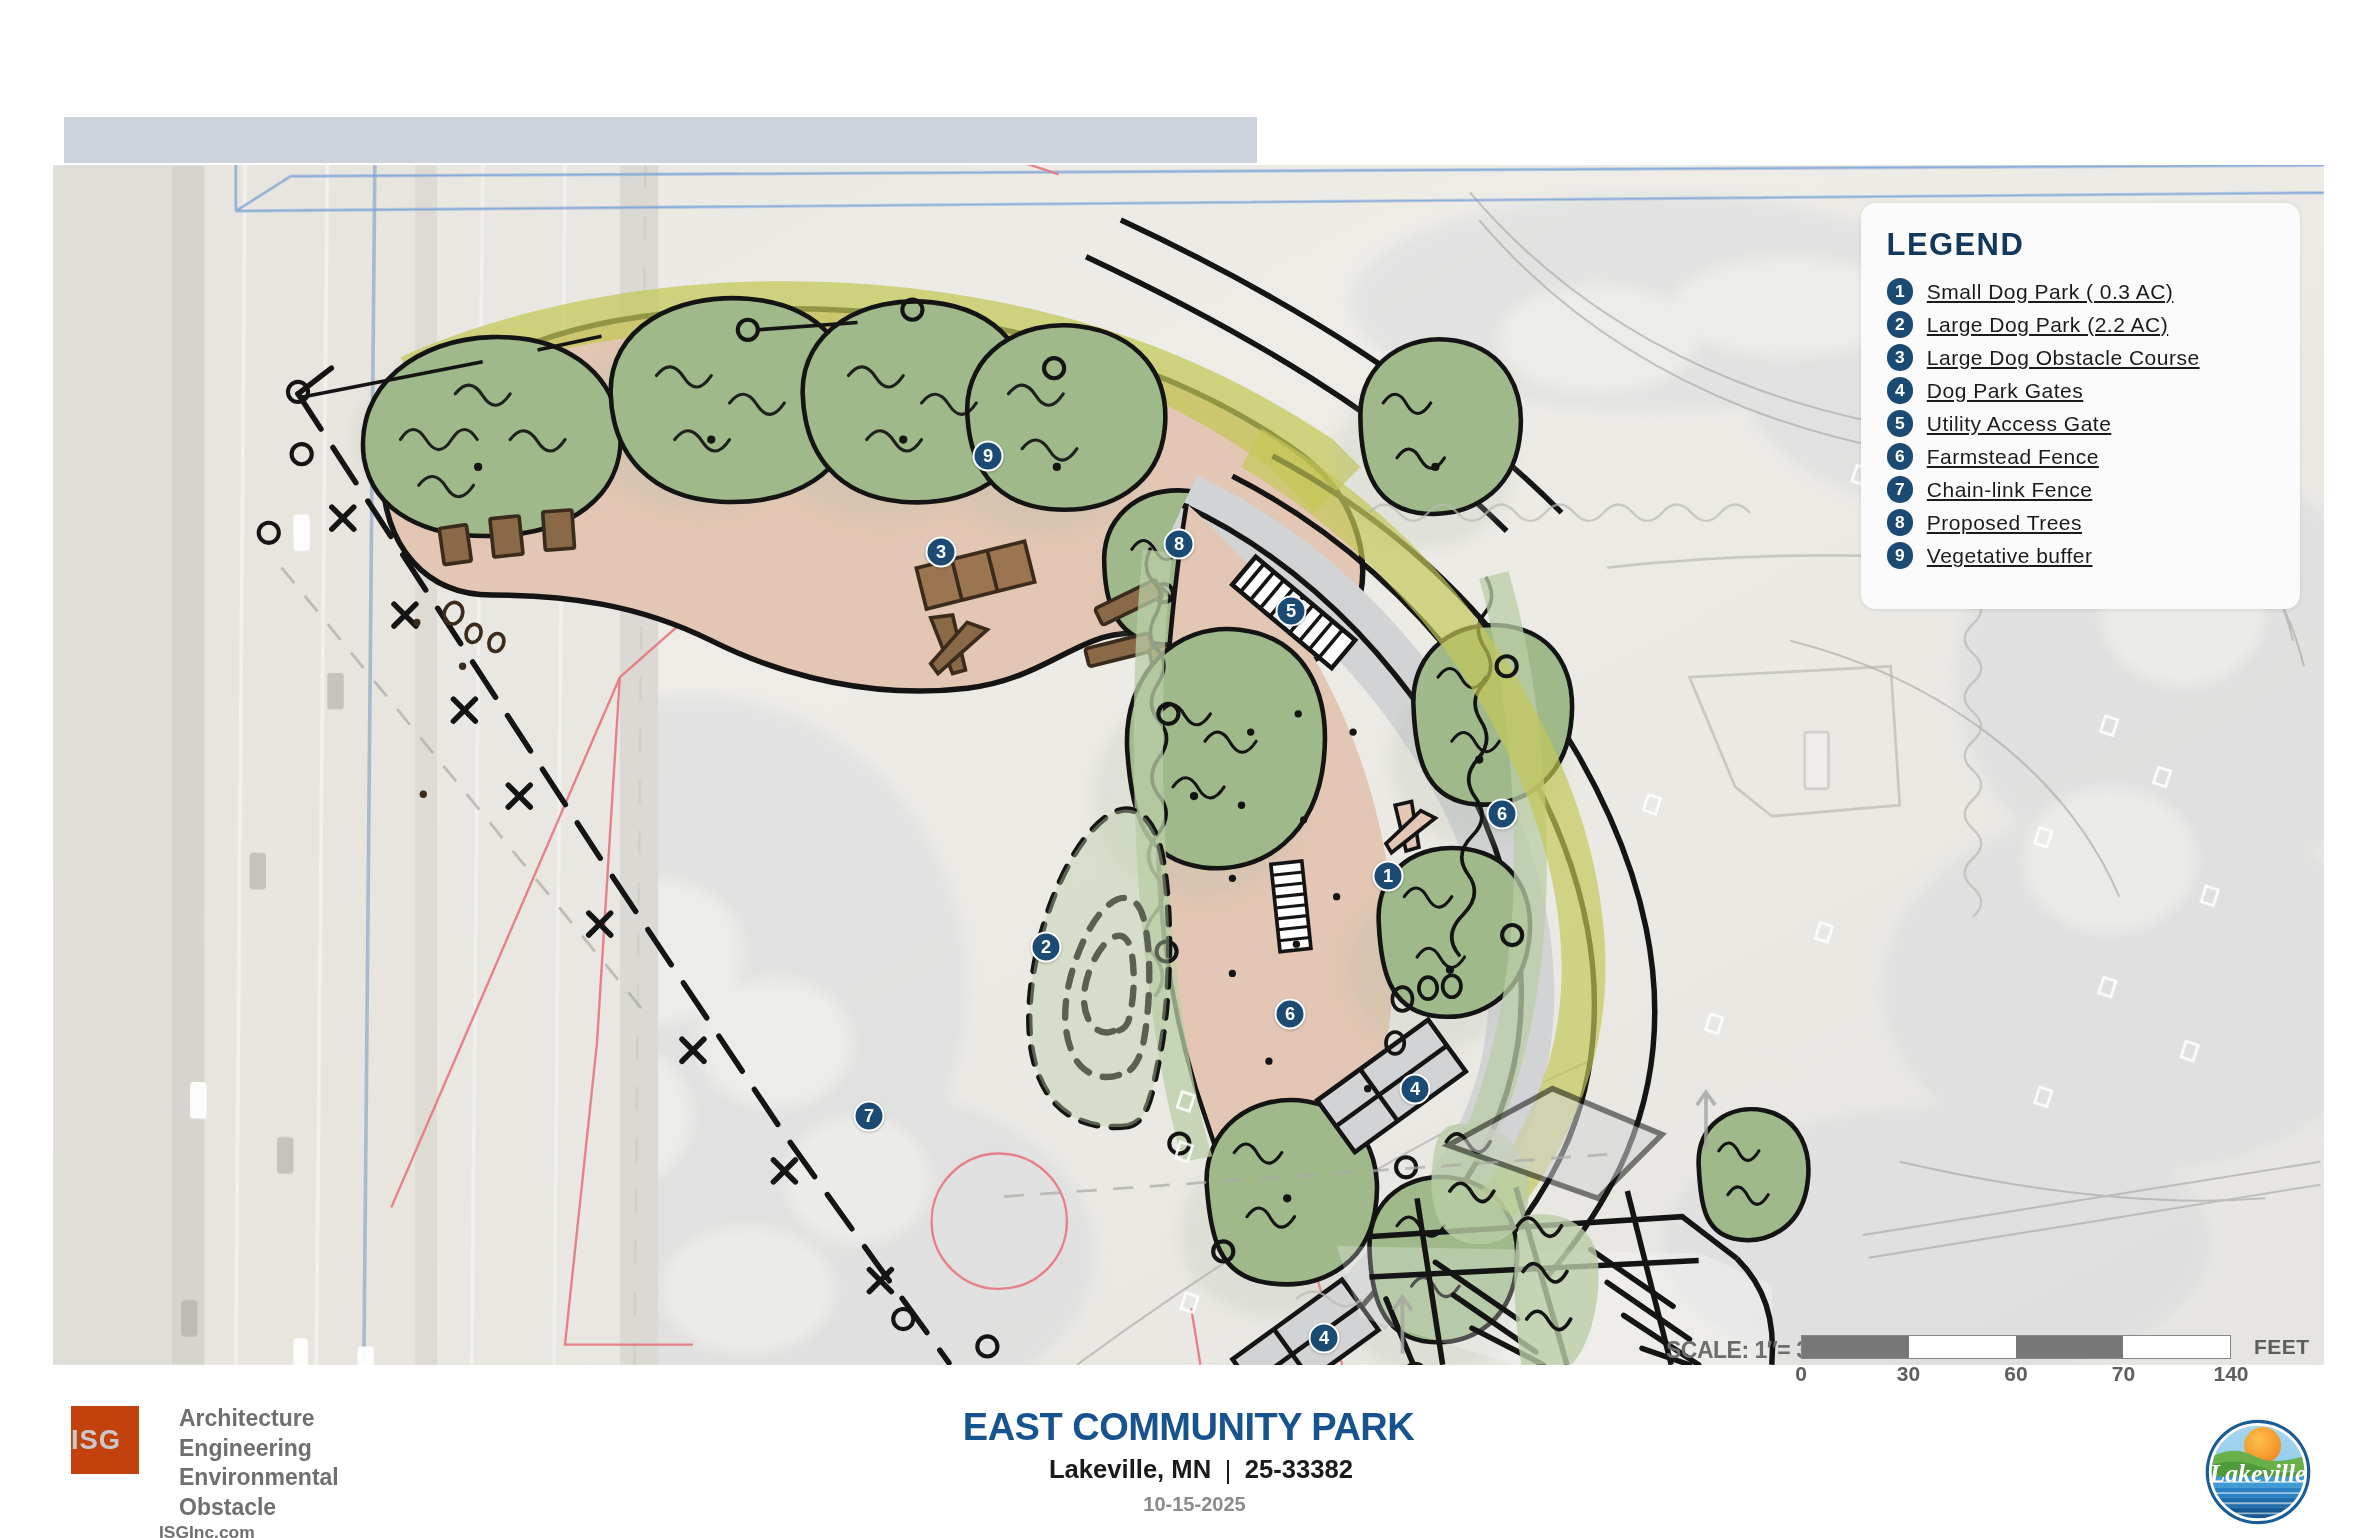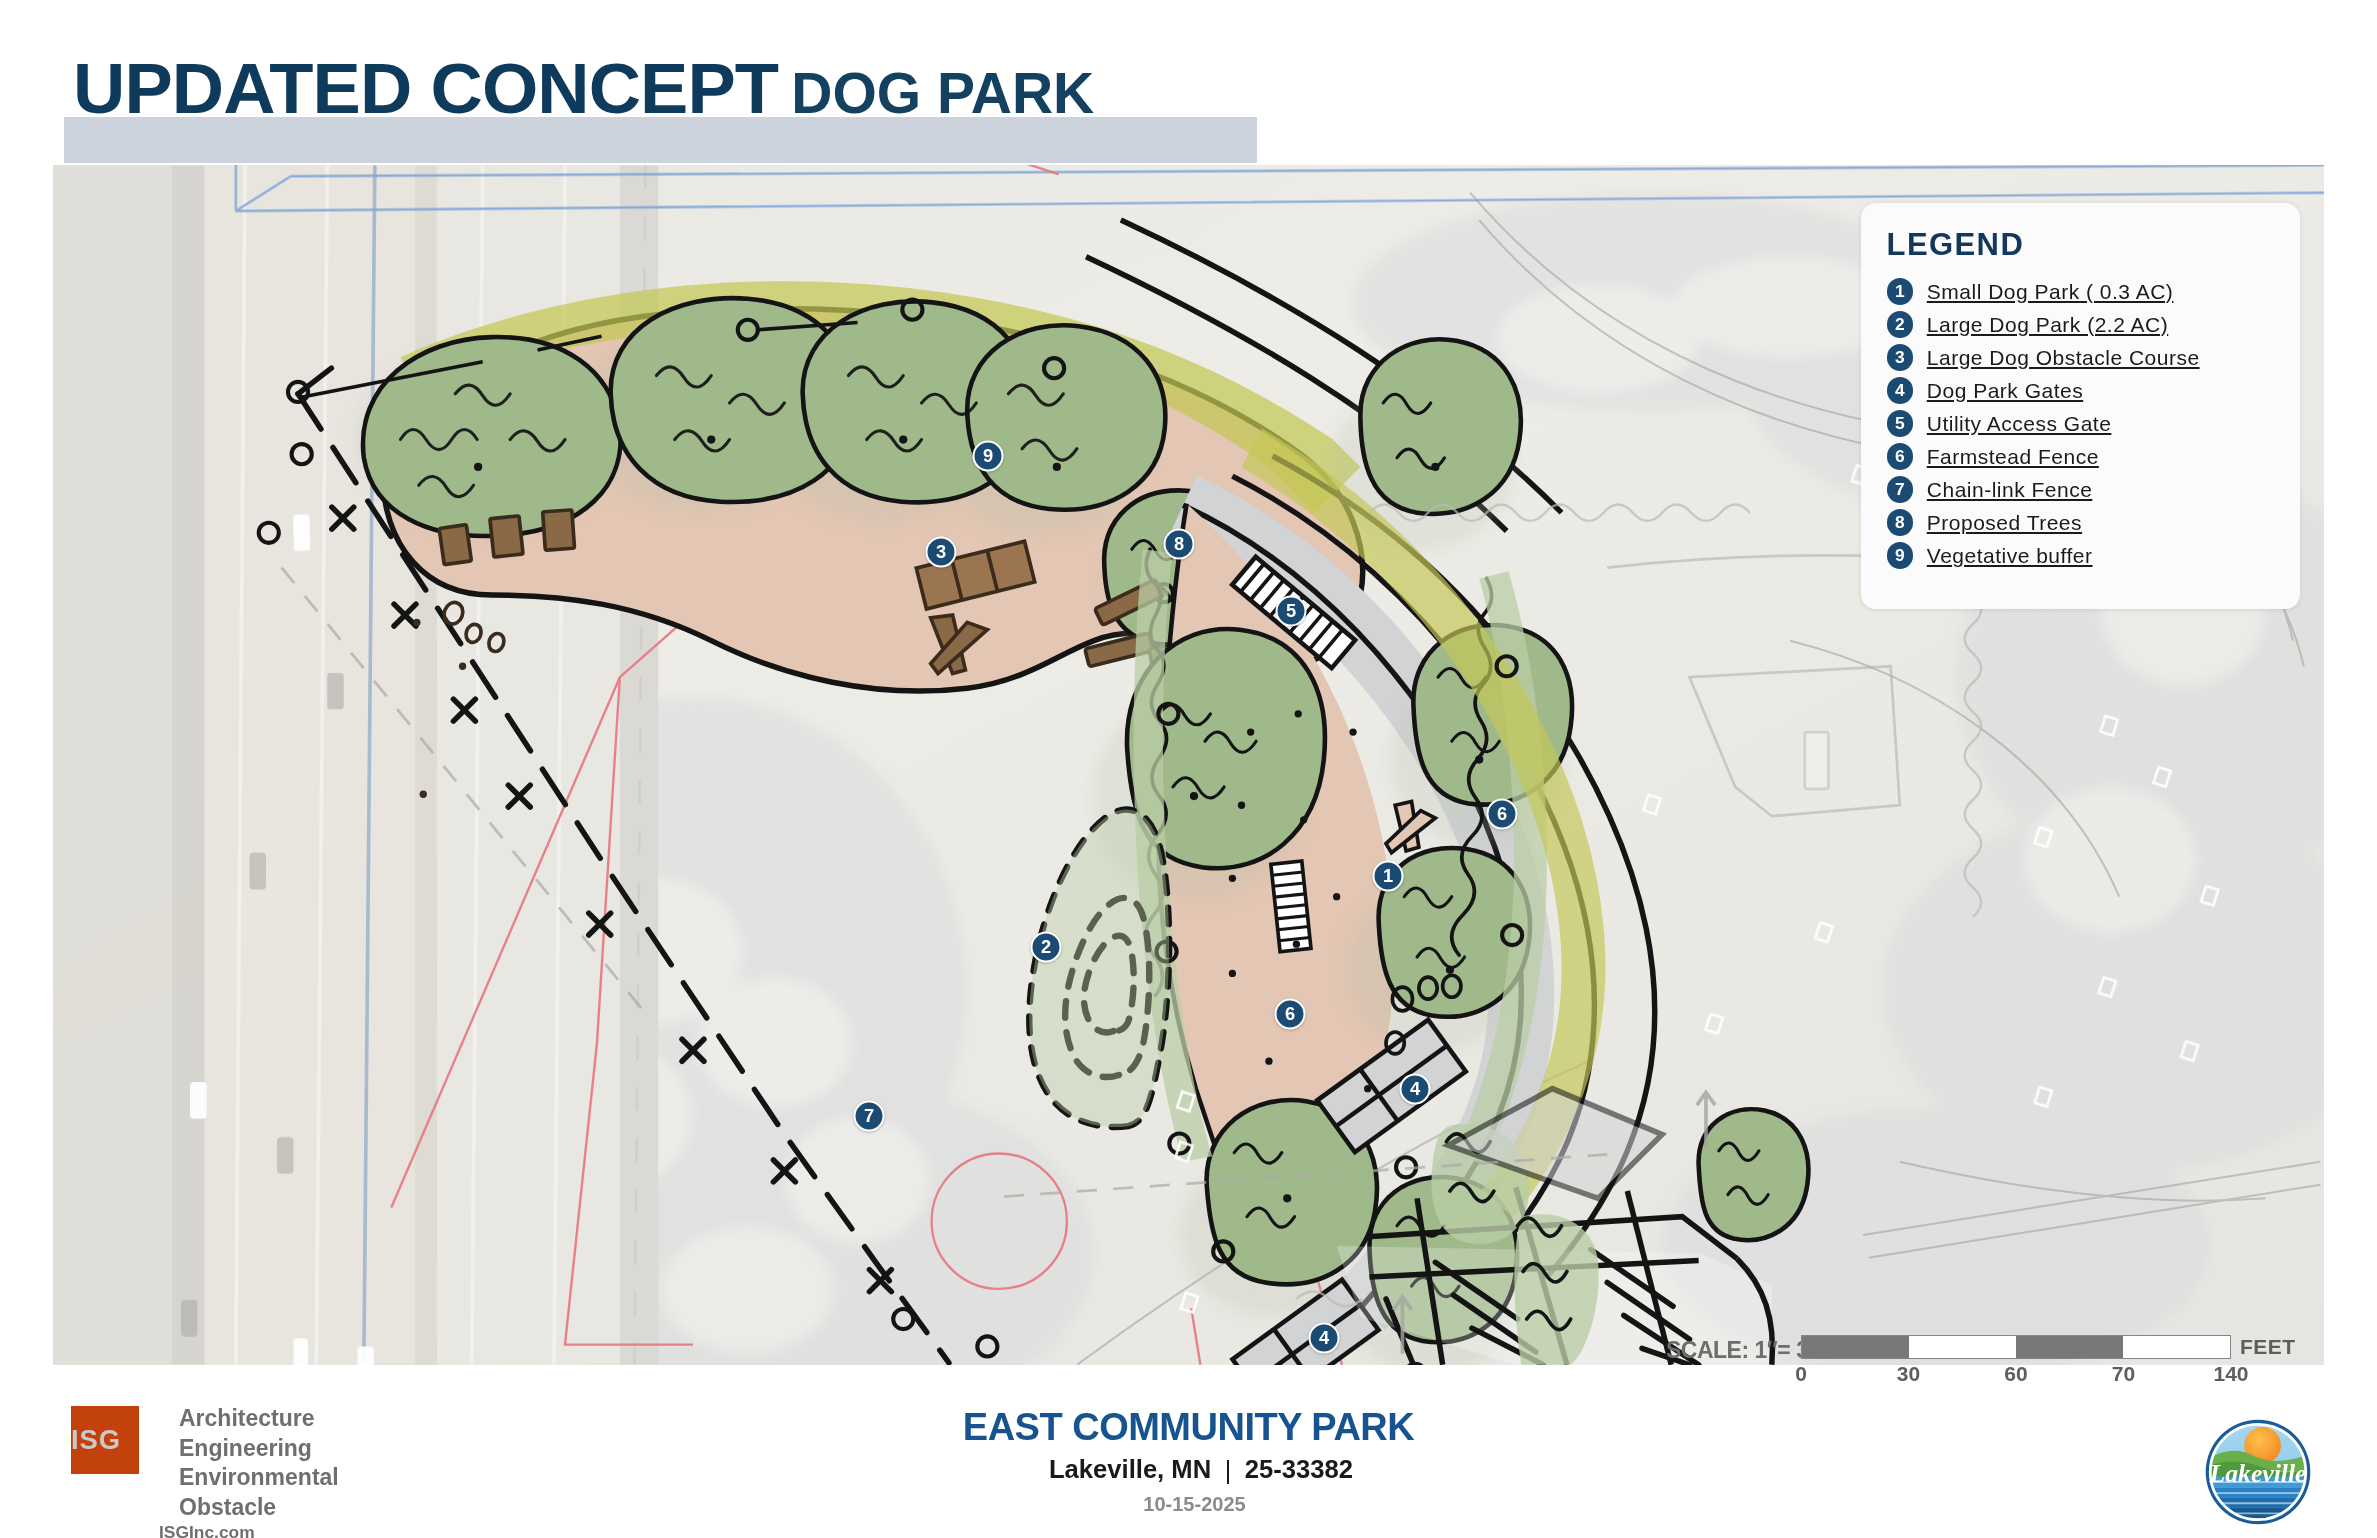--- a/index.html
+++ b/index.html
@@ -77,21 +77,21 @@
   .scale-seg.filled { background:#787878; }
   .scale-seg.empty  { background:#ffffff; }
   #scale-ticks {
     position:absolute; left:135px; top:38px; width:430px; height:27.4px;
   }
   .scale-tick {
     position:absolute; font-size:21px; color:#5e5e5e; font-weight:bold;
     transform:translateX(-50%); top:0;
   }
   #scale-feet {
-    position:absolute; left:574px; top:11px; font-size:21px; color:#5e5e5e;
+    position:absolute; left:588px; top:11px; font-size:21px; color:#5e5e5e;
     font-weight:bold; letter-spacing:0.5px;
   }
 
   
   #isg-logo { position:absolute; left:71px; top:1406px; width:311px; height:110px; }
   #isg-mark {
     position:absolute; left:0; top:0; width:68px; height:68px; background:#c2410c;
     display:flex; align-items:center; justify-content:flex-start;
   }
   #isg-mark span { color:#c9c9c9; font-size:27.4px; font-weight:bold; letter-spacing:0.9px; }
@@ -117,23 +117,20 @@
     font-size:20px; font-weight:bold; color:#8b8b8b; margin-top:8.2px;padding-left:12px;
   }
 
   #lakeville-logo { position:absolute; left:2202px; top:1416px; width:112px; height:112px; }
 </style>
 </head>
 <body>
 
 <div id="title-bar">
   <div id="title-band"></div>
-  <div id="title-text">
-    <span id="title-main">UPDATED CONCEPT</span><span id="title-sub">DOG PARK</span>
-  </div>
 </div>
 
 <div id="map-wrap">
   <svg id="map-svg" width="2271" height="1200" viewBox="0 0 2484 1312">
     <defs>
       <linearGradient id="aerialBase" x1="0" y1="0" x2="1" y2="1">
         <stop offset="0%" stop-color="#e9e7e2"></stop>
         <stop offset="35%" stop-color="#eeece7"></stop>
         <stop offset="70%" stop-color="#eae8e3"></stop>
         <stop offset="100%" stop-color="#e6e5e1"></stop>

